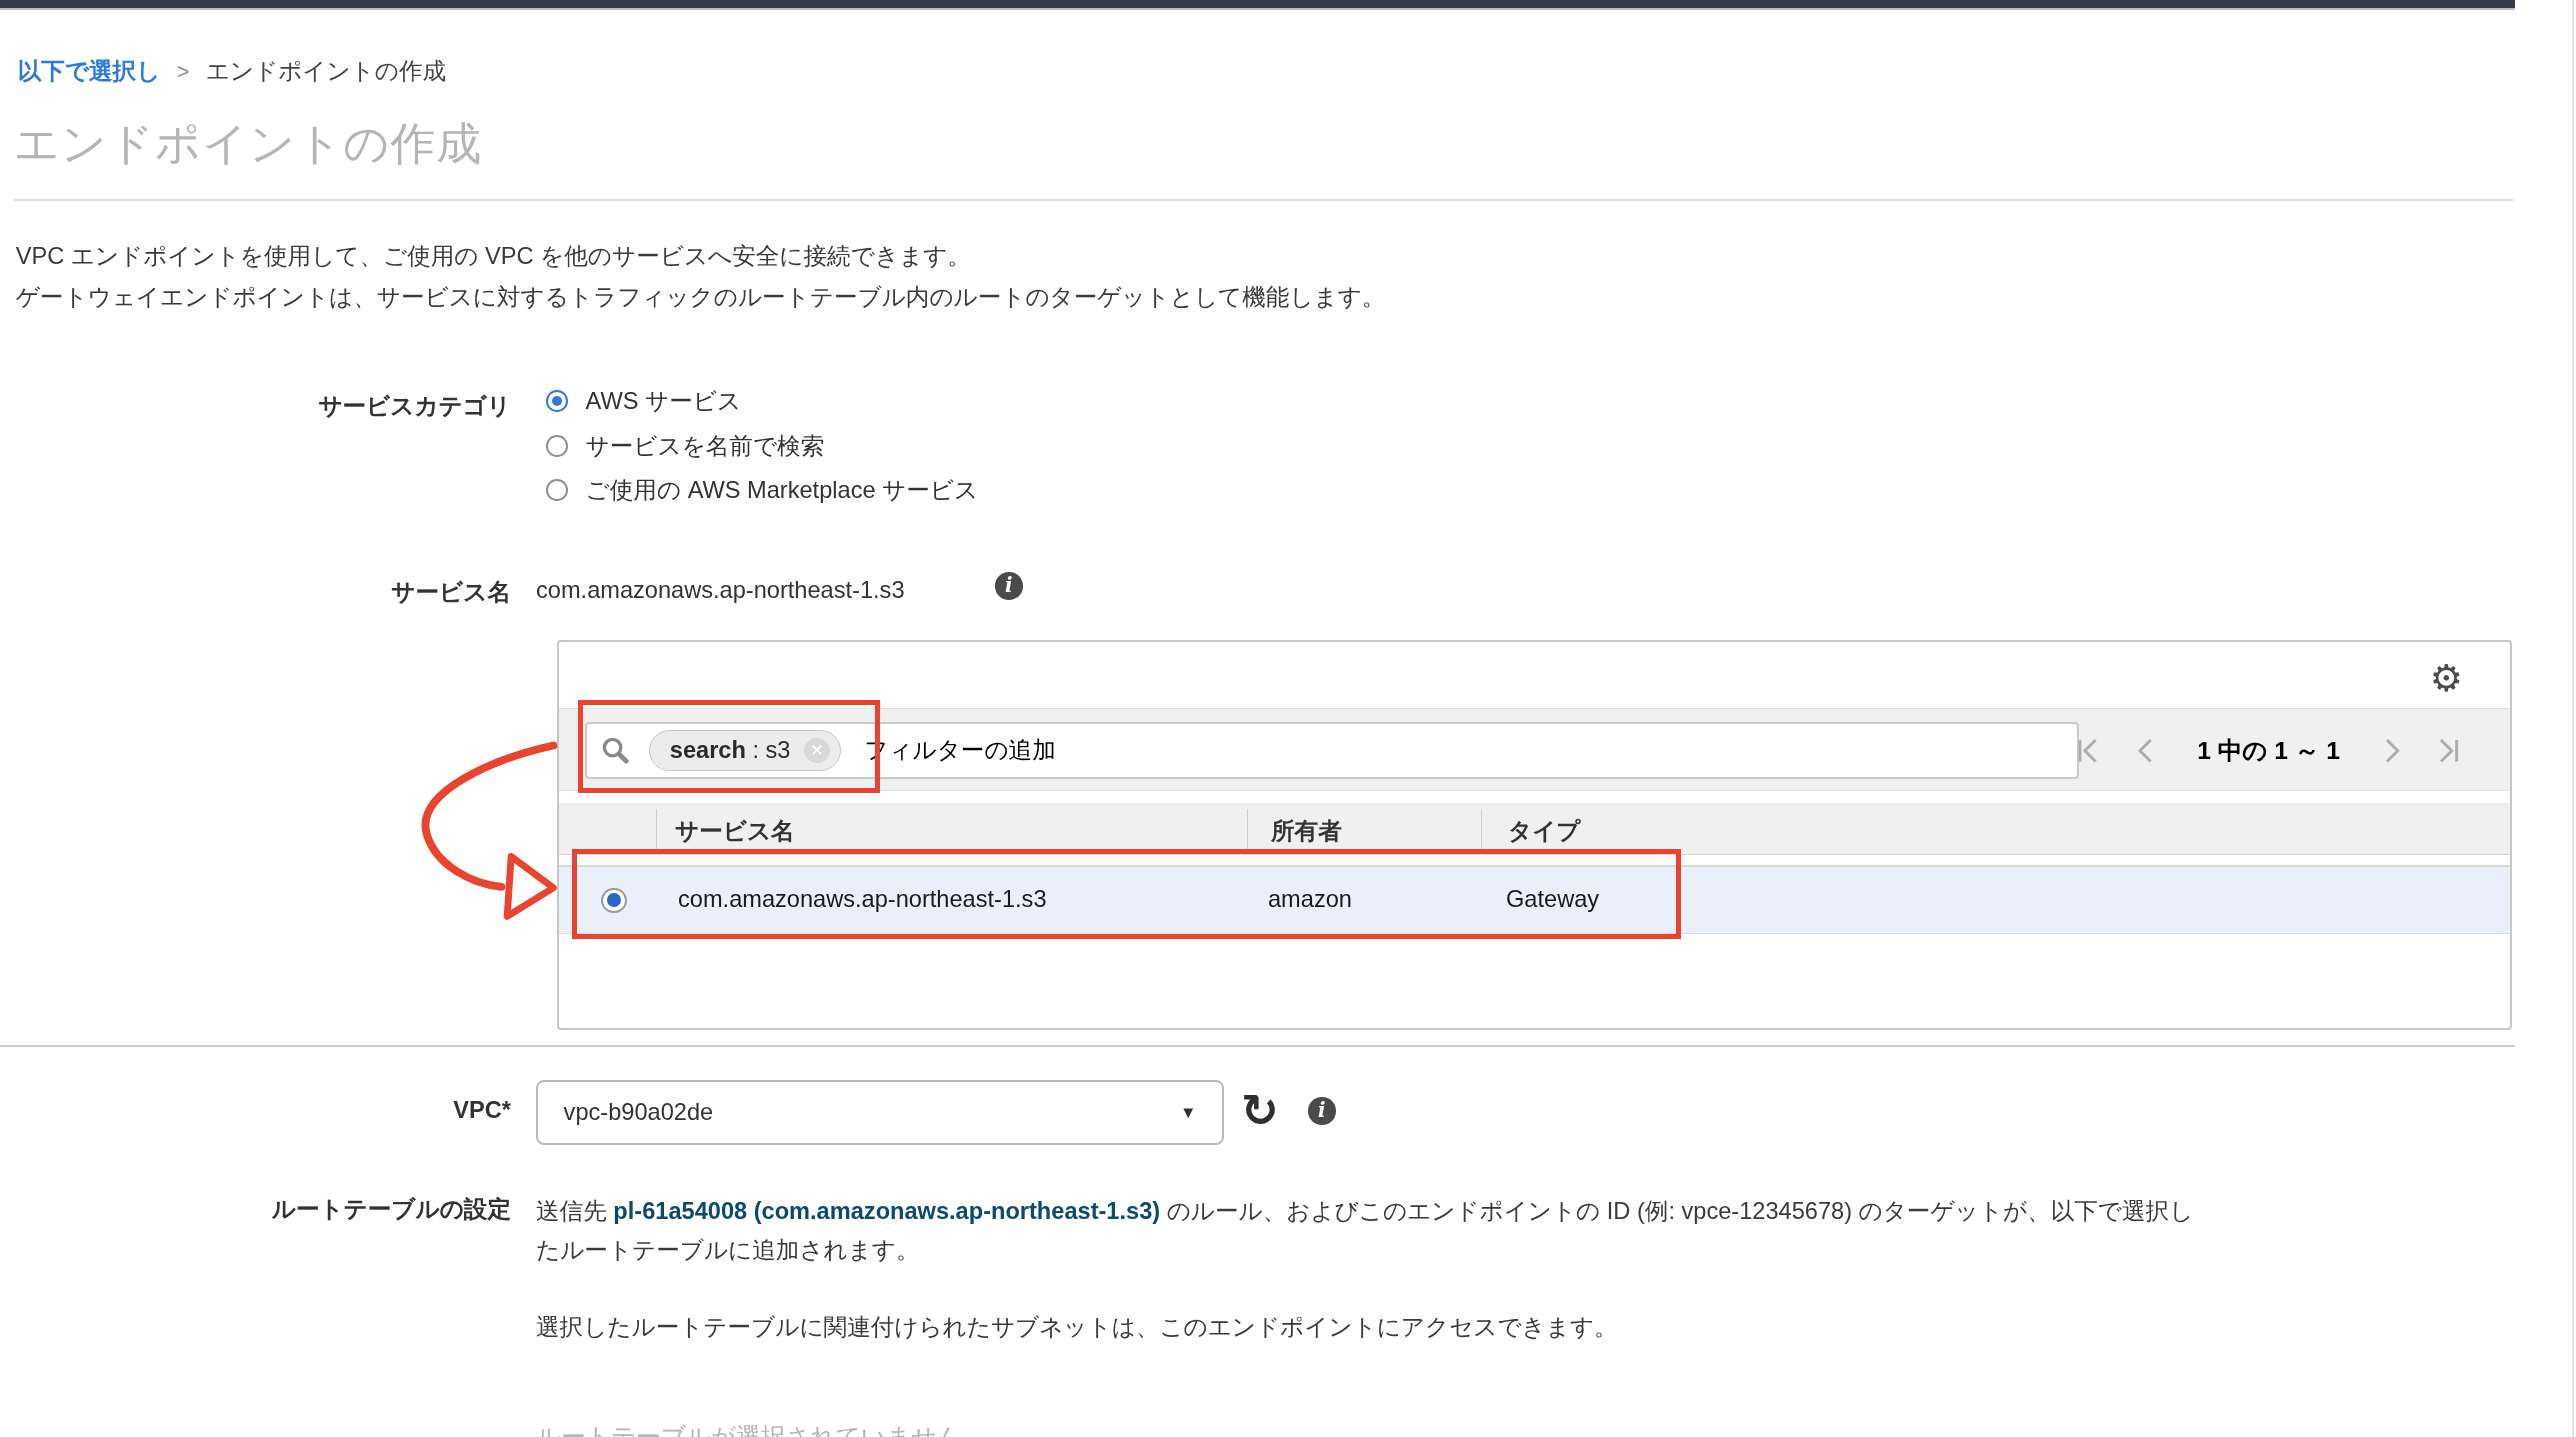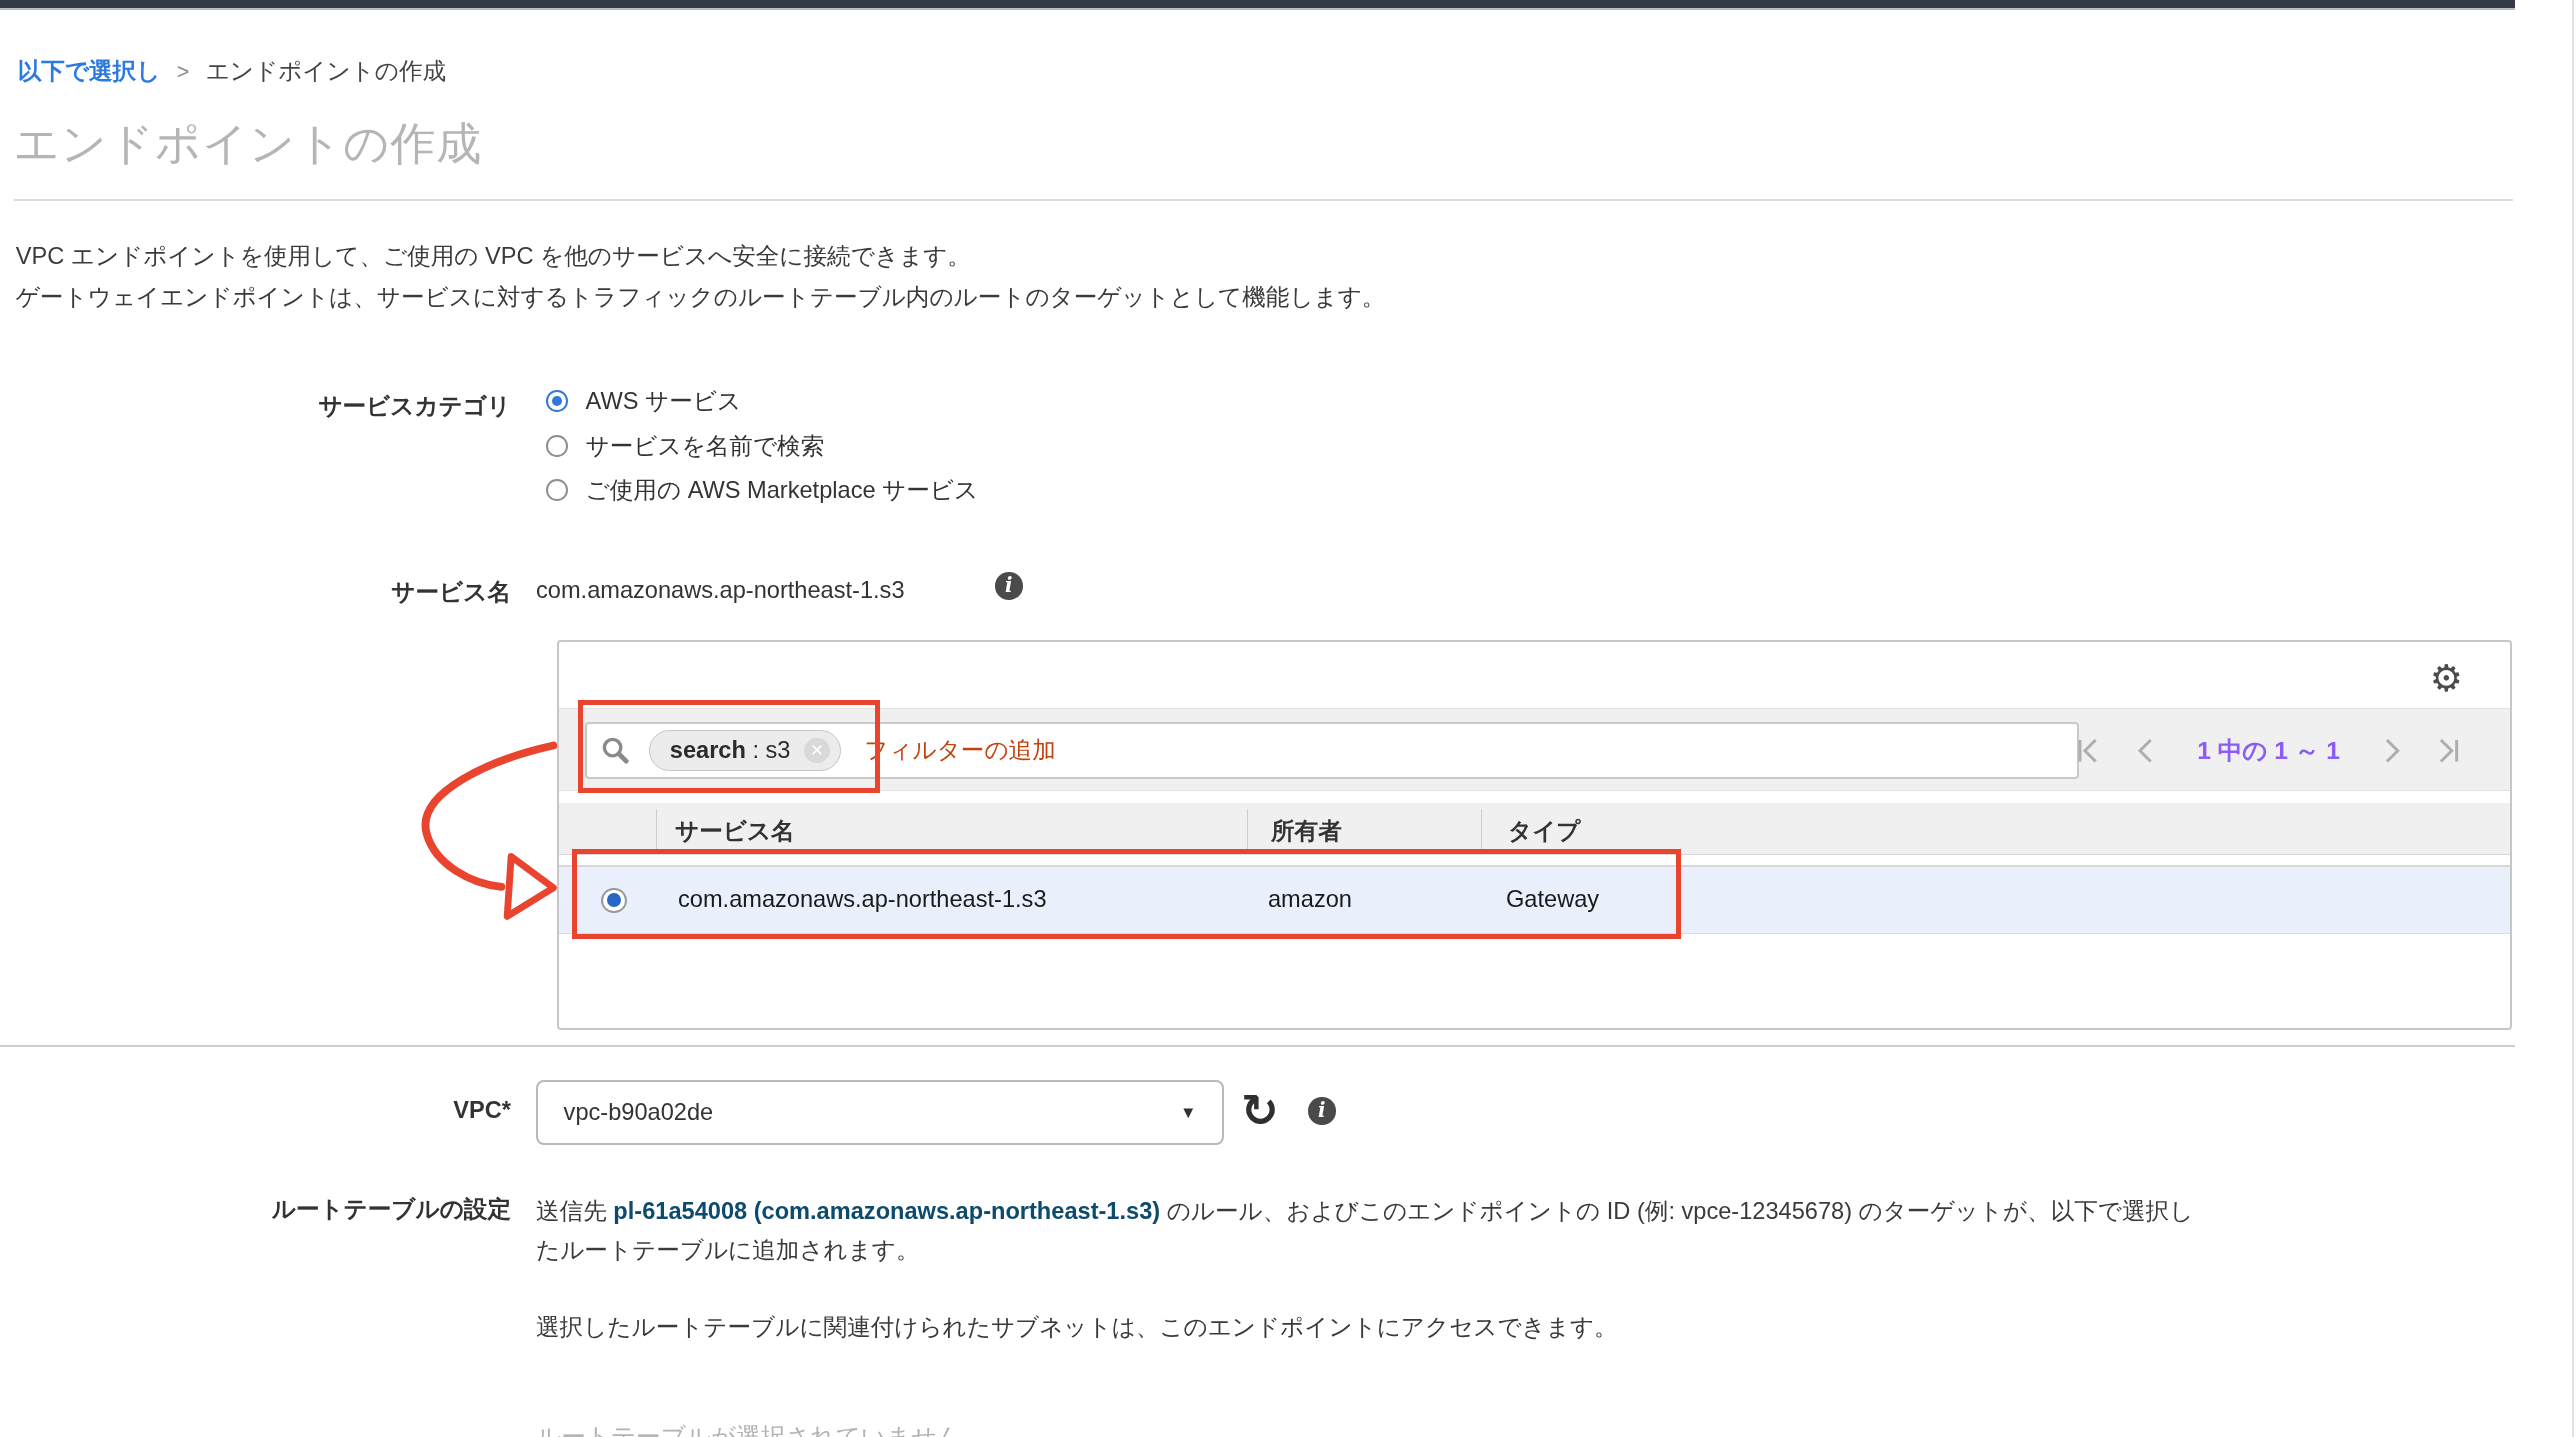--- a/index.html
+++ b/index.html
@@ -45,25 +45,25 @@
   .gear { position:absolute; right:47px; top:17.7px; font-size:37px; color:#4b4b4b; line-height:37px; cursor:pointer; }
   .search-strip { position:absolute; left:0; top:66px; width:100%; height:83px; background:#f0f0f0;
                   border-top:1px solid #e2e2e2; border-bottom:1px solid #e2e2e2; }
   .search-box { position:absolute; left:25.6px; top:12.8px; width:1494px; height:57px; background:#fff;
                 border:2px solid #c9c9c9; border-radius:4px; display:flex; align-items:center; padding-left:13.8px; }
   .filter-pill { display:flex; align-items:center; gap:13.8px; margin-left:17.7px; height:41px; padding:0 9.8px 0 19.7px;
                  background:#ececec; border:1px solid #c6c6c6; border-radius:20.6px; font-size:23.6px; color:#2b2b2b; }
   .pill-key { font-weight:bold; }
   .pill-x { width:25.6px; height:25.6px; border-radius:50%; background:#d9d9d9; color:#fff; font-size:16.7px; font-weight:bold;
             line-height:25.6px; text-align:center; cursor:pointer; }
-  .search-placeholder { margin-left:23.6px; font-size:23.6px; color:#c2410c; }
+  .search-placeholder { margin-left:23.6px; font-size:23.6px; color:#000000; }
 
   .pagination { position:absolute; right:49px; top:0; height:83px; display:flex; align-items:center; gap:33px; }
   .pg-icon { cursor:pointer; display:block; }
-  .pg-label { font-size:24.6px; font-weight:bold; color:#8b5cf6; margin:0 9.8px; }
+  .pg-label { font-size:24.6px; font-weight:bold; color:#000000; margin:0 9.8px; }
 
   .thead { position:absolute; left:0; top:161px; width:1951px; height:52px; background:#f0f0f0; border-bottom:1px solid #d6d6d6; }
   .th { position:absolute; top:11.8px; font-size:23.6px; font-weight:bold; color:#333; }
   .th-sep { position:absolute; top:5.9px; width:1px; height:41px; background:#cecece; }
 
   .trow { position:absolute; left:0; top:223px; width:1951px; height:69px; background:#e9f0fb;
           border-top:2px solid #d8d8d8; border-bottom:1px solid #d7dce5; cursor:pointer; }
   .row-radio { position:absolute; left:42px; top:20.6px; width:25.6px; height:25.6px; border-radius:50%;
                border:2px solid #9a9a9a; background:#fff; }
   .row-radio::after { content:""; position:absolute; left:3.9px; top:3.9px; width:13.8px; height:13.8px; border-radius:50%; background:#2a66c4; }

